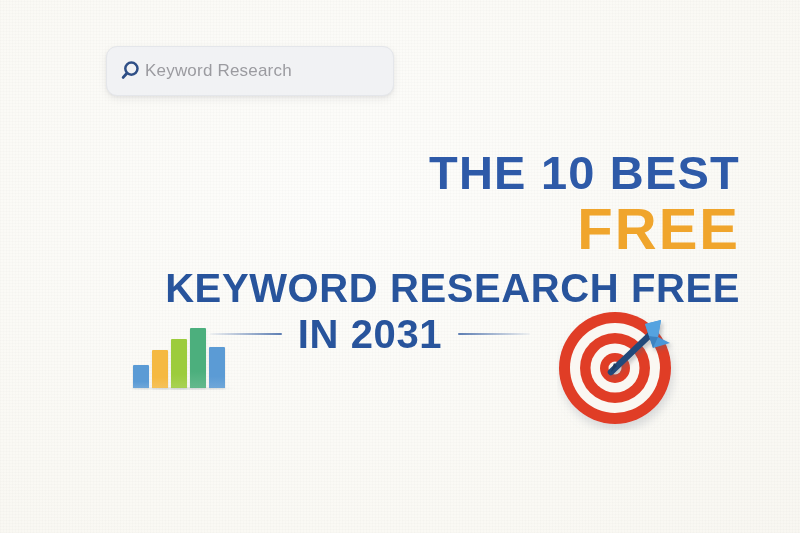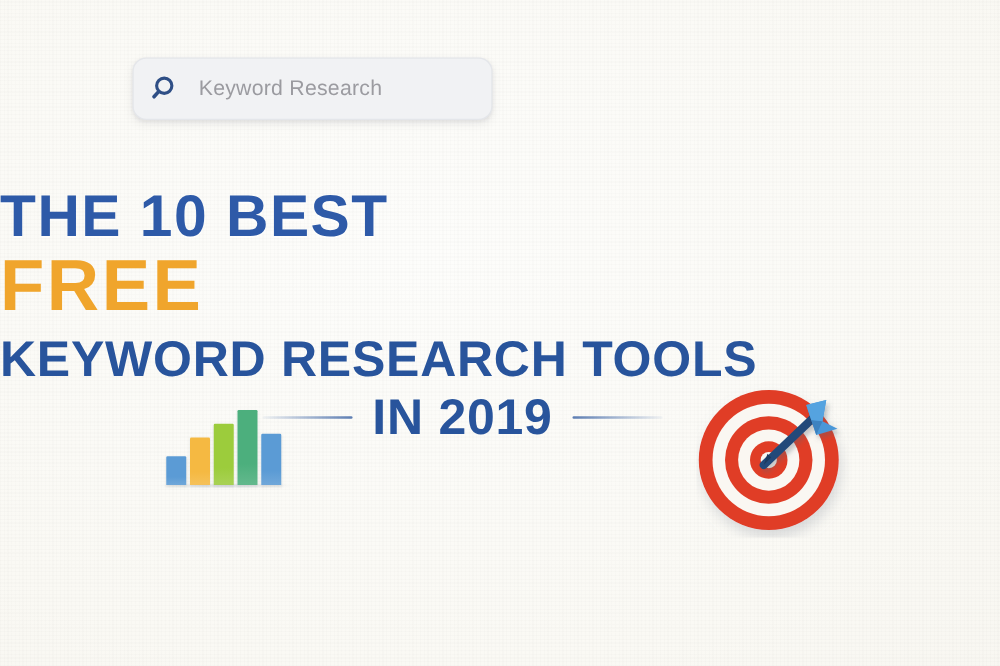--- a/index.html
+++ b/index.html
@@ -49,35 +49,34 @@
     box-sizing: border-box;
     padding-left: 14px;
   }
   #search-bar .mag {
     width: 24px;
     height: 24px;
     flex: 0 0 auto;
     display: block;
   }
   #search-bar .ph {
-    margin-left: 14px;
     font-size: 17px;
     color: #9b9ba0;
     letter-spacing: 0.2px;
     white-space: nowrap;
     font-family: "Liberation Sans", sans-serif;
   }
 
   
   #headline {
     position: absolute;
     left: 0;
     top: 148px;
     width: 740px;
-    text-align: left;
+    text-align: right;
   }
   .line1 {
     font-family: "Liberation Sans", sans-serif;
     font-weight: bold;
     font-size: 47px;
     line-height: 50px;
     letter-spacing: 1.2px;
     color: #2e5aa8;
     text-shadow: 0 1px 0 rgba(255,255,255,0.6);
   }
@@ -180,24 +179,24 @@
         <circle cx="10.4" cy="9.6" r="6.1" fill="none" stroke="#2f4f86" stroke-width="2.5"></circle>
         <line x1="5.9" y1="14.3" x2="2.2" y2="18.4" stroke="#2f4f86" stroke-width="2.9" stroke-linecap="round"></line>
       </svg>
     </span>
     <span class="ph">Keyword Research</span>
   </div>
 
   <div id="headline">
     <div class="line1">THE 10 BEST</div>
     <div class="line2">FREE</div>
-    <div class="line3">KEYWORD RESEARCH TOOLS</div>
+    <div class="line3">KEYWORD RESEARCH FREE</div>
     <div class="line4-wrap">
       <span class="rule left"></span>
-      <span class="line4">IN 2019</span>
+      <span class="line4">IN 2031</span>
       <span class="rule right"></span>
     </div>
   </div>
 
   <div id="bar-chart">
     <div class="baseline"></div>
     <div class="bars">
       <div class="bar" style="height: 23px; background: linear-gradient(rgb(91, 155, 213) 0%, rgb(91, 155, 213) 72%, rgba(91, 155, 213, 0.867) 100%);"></div>
       <div class="bar" style="height: 38px; background: linear-gradient(rgb(245, 185, 66) 0%, rgb(245, 185, 66) 72%, rgba(245, 185, 66, 0.867) 100%);"></div>
       <div class="bar" style="height: 49px; background: linear-gradient(rgb(156, 204, 60) 0%, rgb(156, 204, 60) 72%, rgba(156, 204, 60, 0.867) 100%);"></div>

